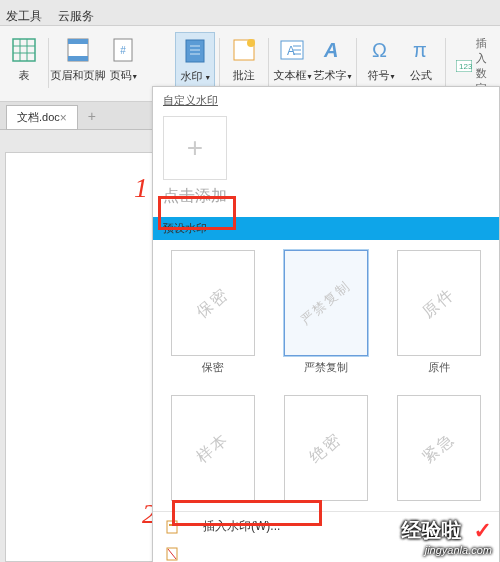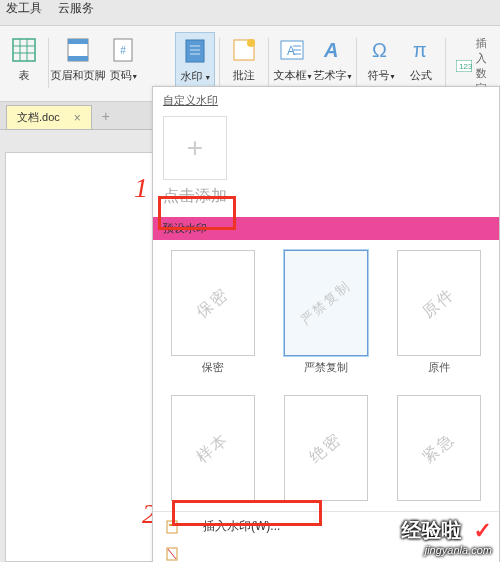--- a/index.html
+++ b/index.html
@@ -1,47 +1,47 @@
 <!DOCTYPE html>
 <html><head>
   <meta charset="utf-8">
   <style>
     * { margin: 0; padding: 0; box-sizing: border-box; font-family: "Microsoft YaHei", sans-serif; }
     body { width: 500px; height: 562px; background: #fff; overflow: hidden; font-size: 12px; color: #333; position: relative; }
     
-    .top-tabs { height: 26px; background: #e8e8e8; display: flex; align-items: flex-start; padding-left: 6px; gap: 16px; border-bottom: 1px solid #d0d0d0; }
+    .top-tabs { height: 26px; background: #e8e8e8; display: flex; align-items: flex-end; padding-left: 6px; gap: 16px; border-bottom: 1px solid #d0d0d0; }
     .top-tab { color: #333; }
     
     .ribbon { height: 76px; background: #f5f5f5; display: flex; align-items: flex-start; border-bottom: 1px solid #d0d0d0; padding-top: 6px; padding-left: 4px; }
     .rbtn { display: flex; flex-direction: column; align-items: center; justify-content: flex-start; padding: 4px 8px; gap: 4px; min-width: 40px; height: 64px; }
     .rbtn.active { background: #d5e7f5; border: 1px solid #a8c8e0; margin-left: 32px; }
     .rbtn .ico { width: 28px; height: 28px; display: flex; align-items: center; justify-content: center; }
     .rbtn .lbl { font-size: 11px; color: #333; white-space: nowrap; }
     .rbtn .lbl .arrow { font-size: 8px; margin-left: 1px; }
     .sep { width: 1px; height: 50px; background: #d8d8d8; margin: 6px 4px 0; }
     .small-right { display: flex; flex-direction: column; gap: 2px; padding: 4px 4px; margin-left: 2px; }
     .small-item { display: flex; align-items: center; gap: 4px; font-size: 11px; color: #666; }
     .small-ico { width: 16px; height: 12px; display: inline-block; }
     
     .doc-tabs { height: 28px; background: #e0e0e0; display: flex; align-items: center; padding-left: 6px; border-bottom: 1px solid #c0c0c0; }
-    .doc-tab { background: #fef9c3; border: 1px solid #bbb; padding: 4px 10px; display: flex; align-items: center; gap: 14px; font-size: 11px; position: relative; top:2px;}
+    .doc-tab { background: #ffffff; border: 1px solid #bbb; padding: 4px 10px; display: flex; align-items: center; font-size: 11px; position: relative; top:2px;}
     .doc-tab .close-x { color: #888; font-size: 12px; cursor: pointer; }
     .add-tab { margin-left: 10px; color: #999; font-size: 14px; }
     
     .canvas-area { height: 432px; background: #e8e8e8; position: relative; padding-top: 22px; }
     .paper { background: #fff; margin: 0 auto; width: 490px; height: 410px; border: 1px solid #ccc; }
     
     
     .dropdown-panel { position: absolute; top: 86px; left: 152px; width: 348px; background: #fff; border: 1px solid #c8c8c8; z-index: 10; box-shadow: 1px 1px 4px rgba(0,0,0,0.2); }
     .dp-section { padding: 6px 10px 10px; }
     .dp-title { font-size: 11px; color: #555; margin-bottom: 8px; text-decoration: underline; }
     .add-tile { width: 64px; height: 64px; border: 1px solid #ddd; display: flex; align-items: center; justify-content: center; }
     .add-tile .plus { font-size: 28px; color: #ccc; font-weight: 300; }
     .add-caption { font-size: 16px; color: #aaa; margin-top: 6px; }
-    .preset-header { background: #ec4899; padding: 4px 10px; font-size: 11px; }
+    .preset-header { background: #0ea5e9; padding: 4px 10px; font-size: 11px; }
     .preset-grid { padding: 10px; display: grid; grid-template-columns: repeat(3, 1fr); gap: 10px 14px; }
     .preset-cell { display: flex; flex-direction: column; align-items: center; }
     .thumb { width: 84px; height: 106px; border: 1px solid #ccc; display: flex; align-items: center; justify-content: center; position: relative; background: #fff; }
     .thumb.selected { border: 1px solid #6a9edb; box-shadow: 0 0 0 1px #aed1f0; background: #f3f8fd; }
     .thumb-text { transform: rotate(-40deg); color: #c8c8c8; font-size: 16px; white-space: nowrap; letter-spacing: 2px; }
     .thumb-caption { font-size: 11px; color: #555; margin-top: 4px; }
     .dp-footer { border-top: 1px solid #e4e4e4; }
     .footer-item { display: flex; align-items: center; gap: 24px; padding: 6px 12px; font-size: 12px; color: #333; }
     .footer-item .fico { width: 14px; height: 14px; }
     

